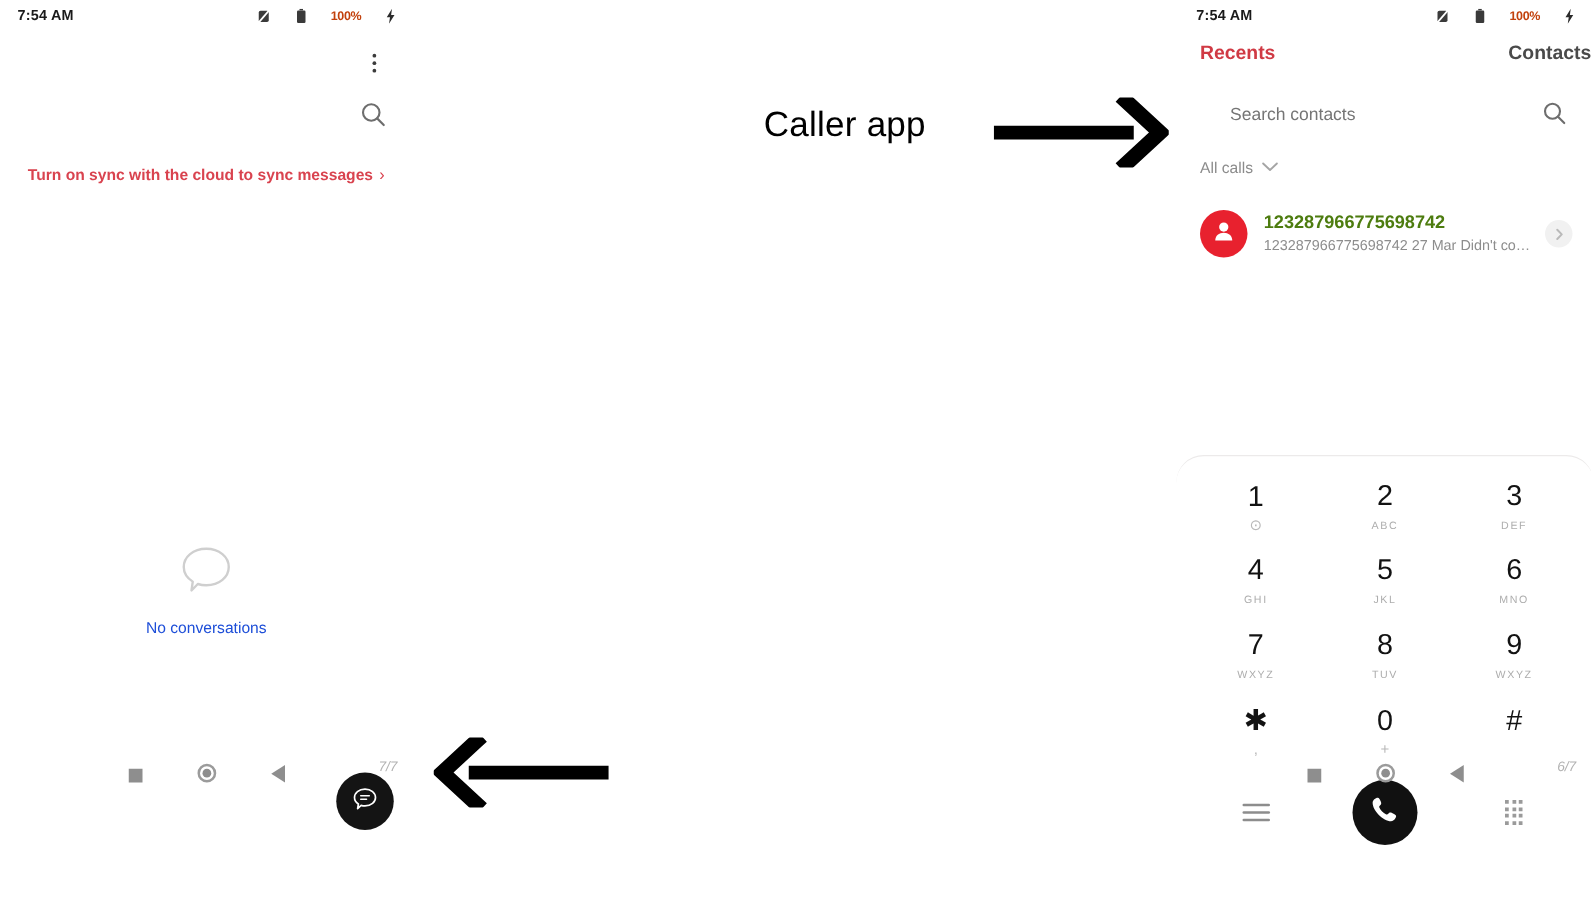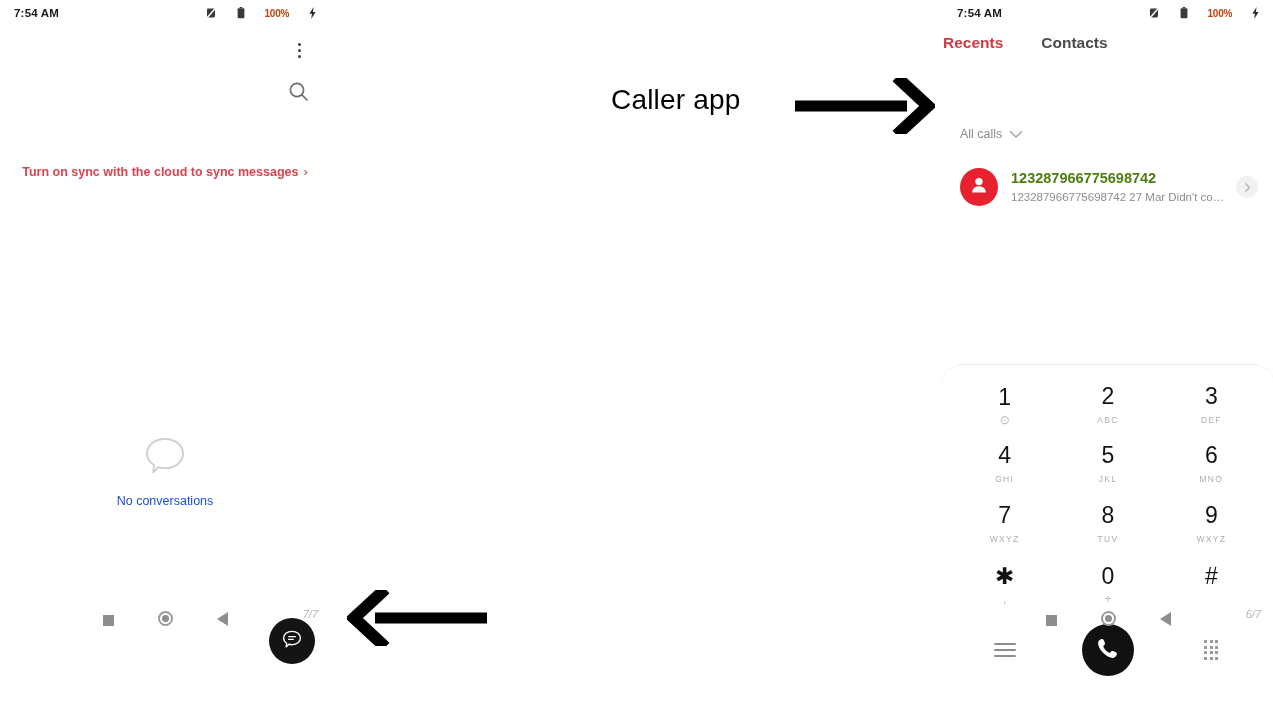--- a/index.html
+++ b/index.html
@@ -32,40 +32,40 @@
     position: absolute; top: 36px; left: 0; right: 0;
     text-align: center; font-size: 17.5px; font-weight: bold; color: #111;
   }
   .kebab { position: absolute; top: 38px; right: 20px; width: 22px; height: 24px;
            display: flex; flex-direction: column; align-items: center; justify-content: center; gap: 3px; }
   .kebab i { width: 3px; height: 3px; border-radius: 50%; background: #3b3b3b; display: block; }
   .msg-search { position: absolute; top: 79px; right: 18px; width: 26px; height: 26px; }
   .sync-banner {
     position: absolute; top: 132px; left: 0; right: 0;
     font-size: 12.5px; color: #d9434f; font-weight: 600;
-    display: flex; align-items: center; justify-content: center; gap: 5px; margin-top: 32px;
+    display: flex; align-items: center; justify-content: center; gap: 5px;
   }
   .sync-chevron { font-size: 13px; color: #d9434f; font-weight: 400; }
 
   .empty-state {
     position: absolute; top: 436px; left: 0; right: 0;
     display: flex; flex-direction: column; align-items: center; gap: 14px;
   }
   .empty-label { font-size: 12.5px; color: #1d4ed8; }
 
   .fab {
     position: absolute; left: 269px; top: 618px; width: 46px; height: 46px;
     border-radius: 50%; background: #141414;
     display: flex; align-items: center; justify-content: center;
   }
 
   
   .tabs {
-    position: absolute; top: 34px; left: 0; right: 0;
-    display: flex; justify-content: flex-start; gap: 38px;
+    position: absolute; top: 34px; left: 17px; right: 0;
+    display: flex; justify-content: space-between; gap: 38px;
   }
   .tab { font-size: 15.5px; font-weight: bold; color: #4a4a4a; }
   .tab.active { color: #d03a44; }
 
   .search-row {
     position: absolute; top: 75px; left: 0; right: 0; height: 32px;
     display: flex; align-items: center;
   }
   .search-input-ph {
     flex: 1; padding-left: 41px; font-size: 14px; color: #9b9b9b; background: transparent;
@@ -245,20 +245,29 @@
             </svg>
         </span>
       </span>
     </div>
 
     <div class="tabs">
       <span class="tab active">Recents</span>
       <span class="tab">Contacts</span>
     </div>
 
+    <div class="search-row">
+      <input class="search-input-ph" readonly="" placeholder="Search contacts" style="">
+      <span class="search-ico-r">
+        <svg width="24" height="24" viewBox="0 0 24 24">
+            <circle cx="10" cy="10" r="6" fill="none" stroke="#6e6e6e" stroke-width="1.7"></circle>
+            <line x1="14.4" y1="14.4" x2="19.4" y2="19.4" stroke="#6e6e6e" stroke-width="1.7" stroke-linecap="round"></line>
+          </svg>
+      </span>
+    </div>
 
     <div class="filter-row">
       <span class="filter-label">All calls</span>
       <span>
         <svg width="14" height="9" viewBox="0 0 14 9">
             <polyline points="1.5,1.8 7,7 12.5,1.8" fill="none" stroke="#a5a5a5" stroke-width="1.5" stroke-linecap="round" stroke-linejoin="round"></polyline>
           </svg>
       </span>
     </div>
 

